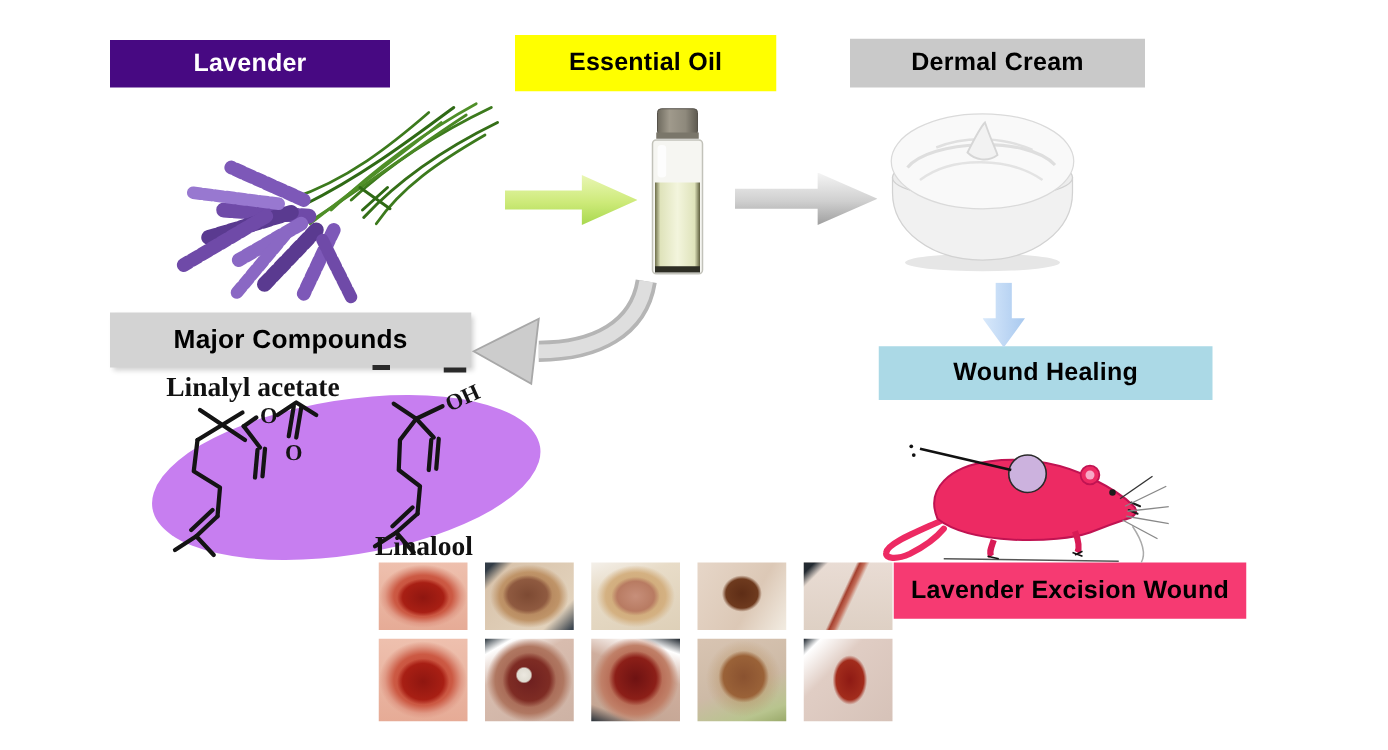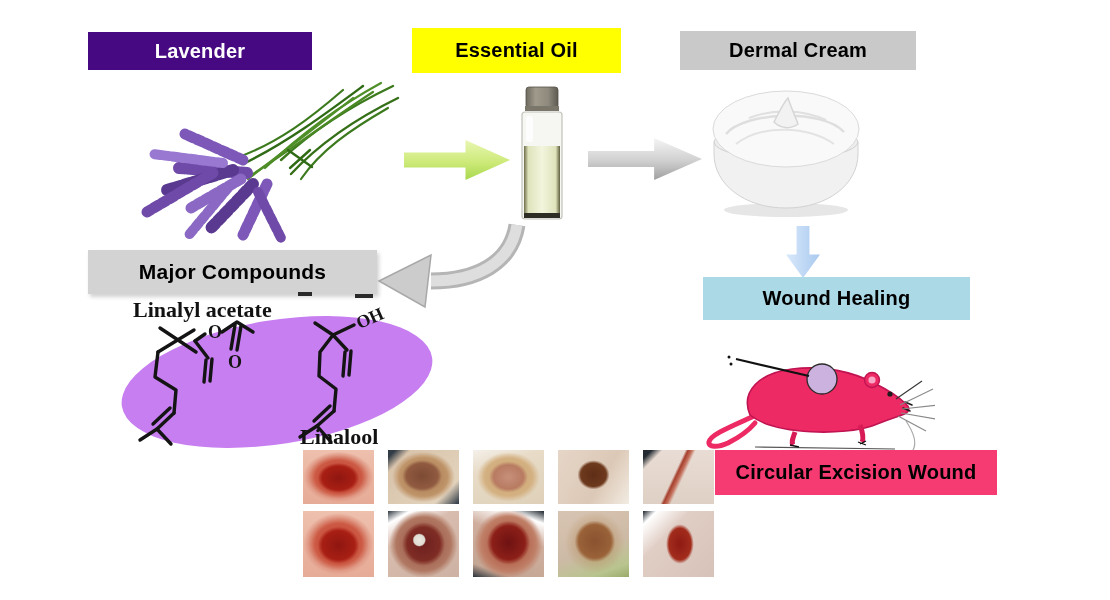--- a/index.html
+++ b/index.html
@@ -100,21 +100,21 @@
 </head>
 <body>
 
 <div id="canvas">
 
   <div class="tag tag-lavender">Lavender</div>
   <div class="tag tag-oil">Essential Oil</div>
   <div class="tag tag-cream">Dermal Cream</div>
   <div class="tag tag-compounds">Major Compounds</div>
   <div class="tag tag-healing">Wound Healing</div>
-  <div class="tag tag-excision">Circular Excision Wound</div>
+  <div class="tag tag-excision">Lavender Excision Wound</div>
 
   <svg class="art lavender-art" viewBox="0 0 310 172" xmlns="http://www.w3.org/2000/svg">
     <g fill="none" stroke-linecap="round">
       <path d="M298,6 C252,28 214,54 186,80" stroke="#3c7a1d" stroke-width="2.4"></path>
       <path d="M286,3 C244,26 204,56 170,88" stroke="#4f8f28" stroke-width="2.2"></path>
       <path d="M303,18 C258,40 222,66 196,94" stroke="#356f18" stroke-width="2.4"></path>
       <path d="M278,12 C238,38 198,68 158,94" stroke="#4a8824" stroke-width="2.2"></path>
       <path d="M293,28 C255,50 226,70 206,99" stroke="#3c7a1d" stroke-width="2.2"></path>
       <path d="M268,6 C233,32 193,62 148,84" stroke="#2f6a15" stroke-width="2.4"></path>
       <path d="M258,18 C228,42 193,68 153,99" stroke="#4f8f28" stroke-width="2.2"></path>

